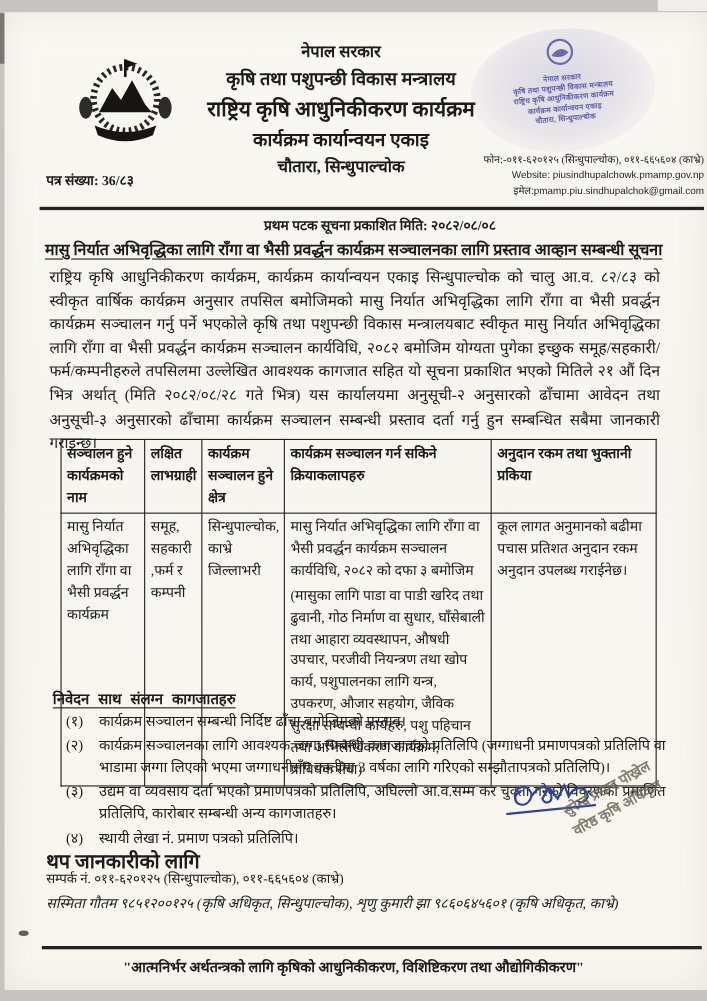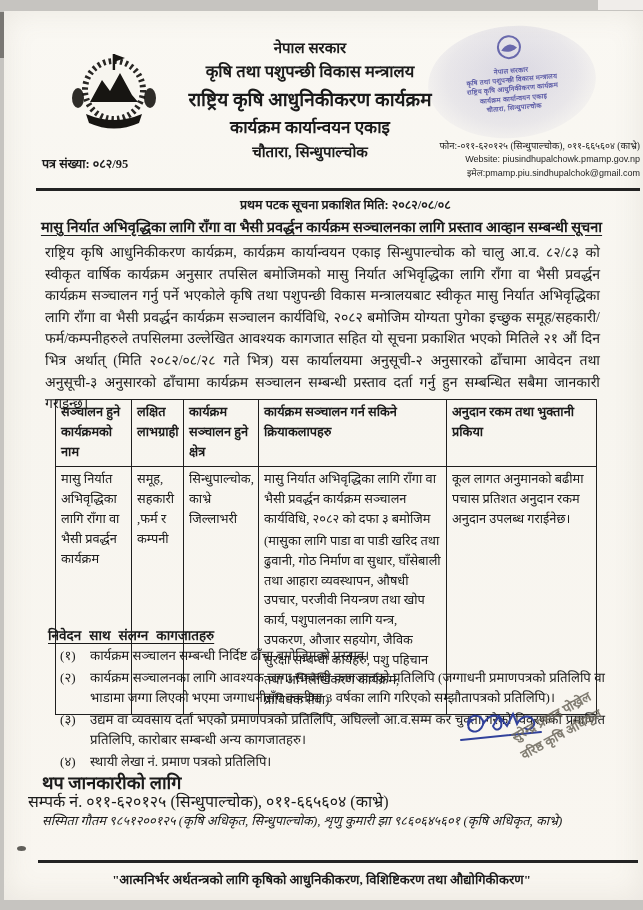--- a/index.html
+++ b/index.html
@@ -83,21 +83,21 @@
   .sig-stamp{
     position:absolute;left:468px;top:752px;width:180px;
     transform:rotate(-29deg);transform-origin:left top;
     text-align:center;color:rgba(108,103,92,0.85);
     font-size:13px;font-weight:bold;line-height:1.5;
   }
 
   
   .moreinfo-heading{position:absolute;left:42px;top:770px;font-size:18px;font-weight:bold;
     text-underline-offset:3px;}
-  .moreinfo-l1{position:absolute;left:28px;top:790px;width:560px;font-size:16px;}
+  .moreinfo-l1{position:absolute;left:42px;top:790px;width:560px;font-size:12px;}
   .moreinfo-l2{position:absolute;left:42px;top:811px;width:580px;font-size:12.8px;font-style:italic;}
 
   .rule-bottom{position:absolute;left:38px;top:860px;width:600px;height:2.5px;background:#232323;}
   .footer-quote{position:absolute;left:40px;top:870px;width:563px;text-align:center;
     font-size:13px;font-weight:bold;}
 </style>
 </head>
 <body>
 
 <div id="page">
@@ -134,21 +134,21 @@
         <path d="M12,18 Q20,8 28,16 Q21,22 12,18 Z" fill="#4b4b9e" stroke="none"></path>
       </g>
     </svg>
     <div class="stamp-line">नेपाल सरकार</div>
     <div class="stamp-line">कृषि तथा पशुपन्छी विकास मन्त्रालय</div>
     <div class="stamp-line">राष्ट्रिय कृषि आधुनिकीकरण कार्यक्रम</div>
     <div class="stamp-line">कार्यक्रम कार्यान्वयन एकाइ</div>
     <div class="stamp-line">चौतारा, सिन्धुपाल्चोक</div>
   </div>
 
-  <div class="letter-no">पत्र संख्या: ०८२/95</div>
+  <div class="letter-no">पत्र संख्या: 36/८३</div>
 
   <div class="contact-block">
     <div class="np">फोन:-०११-६२०१२५ (सिन्धुपाल्चोक), ०११-६६५६०४ (काभ्रे)</div>
     <div>Website: piusindhupalchowk.pmamp.gov.np</div>
     <div>इमेल:pmamp.piu.sindhupalchok@gmail.com</div>
   </div>
 
   <div class="rule-top"></div>
 
   <div class="published">प्रथम पटक सूचना प्रकाशित मिति: २०८२/०८/०८</div>

